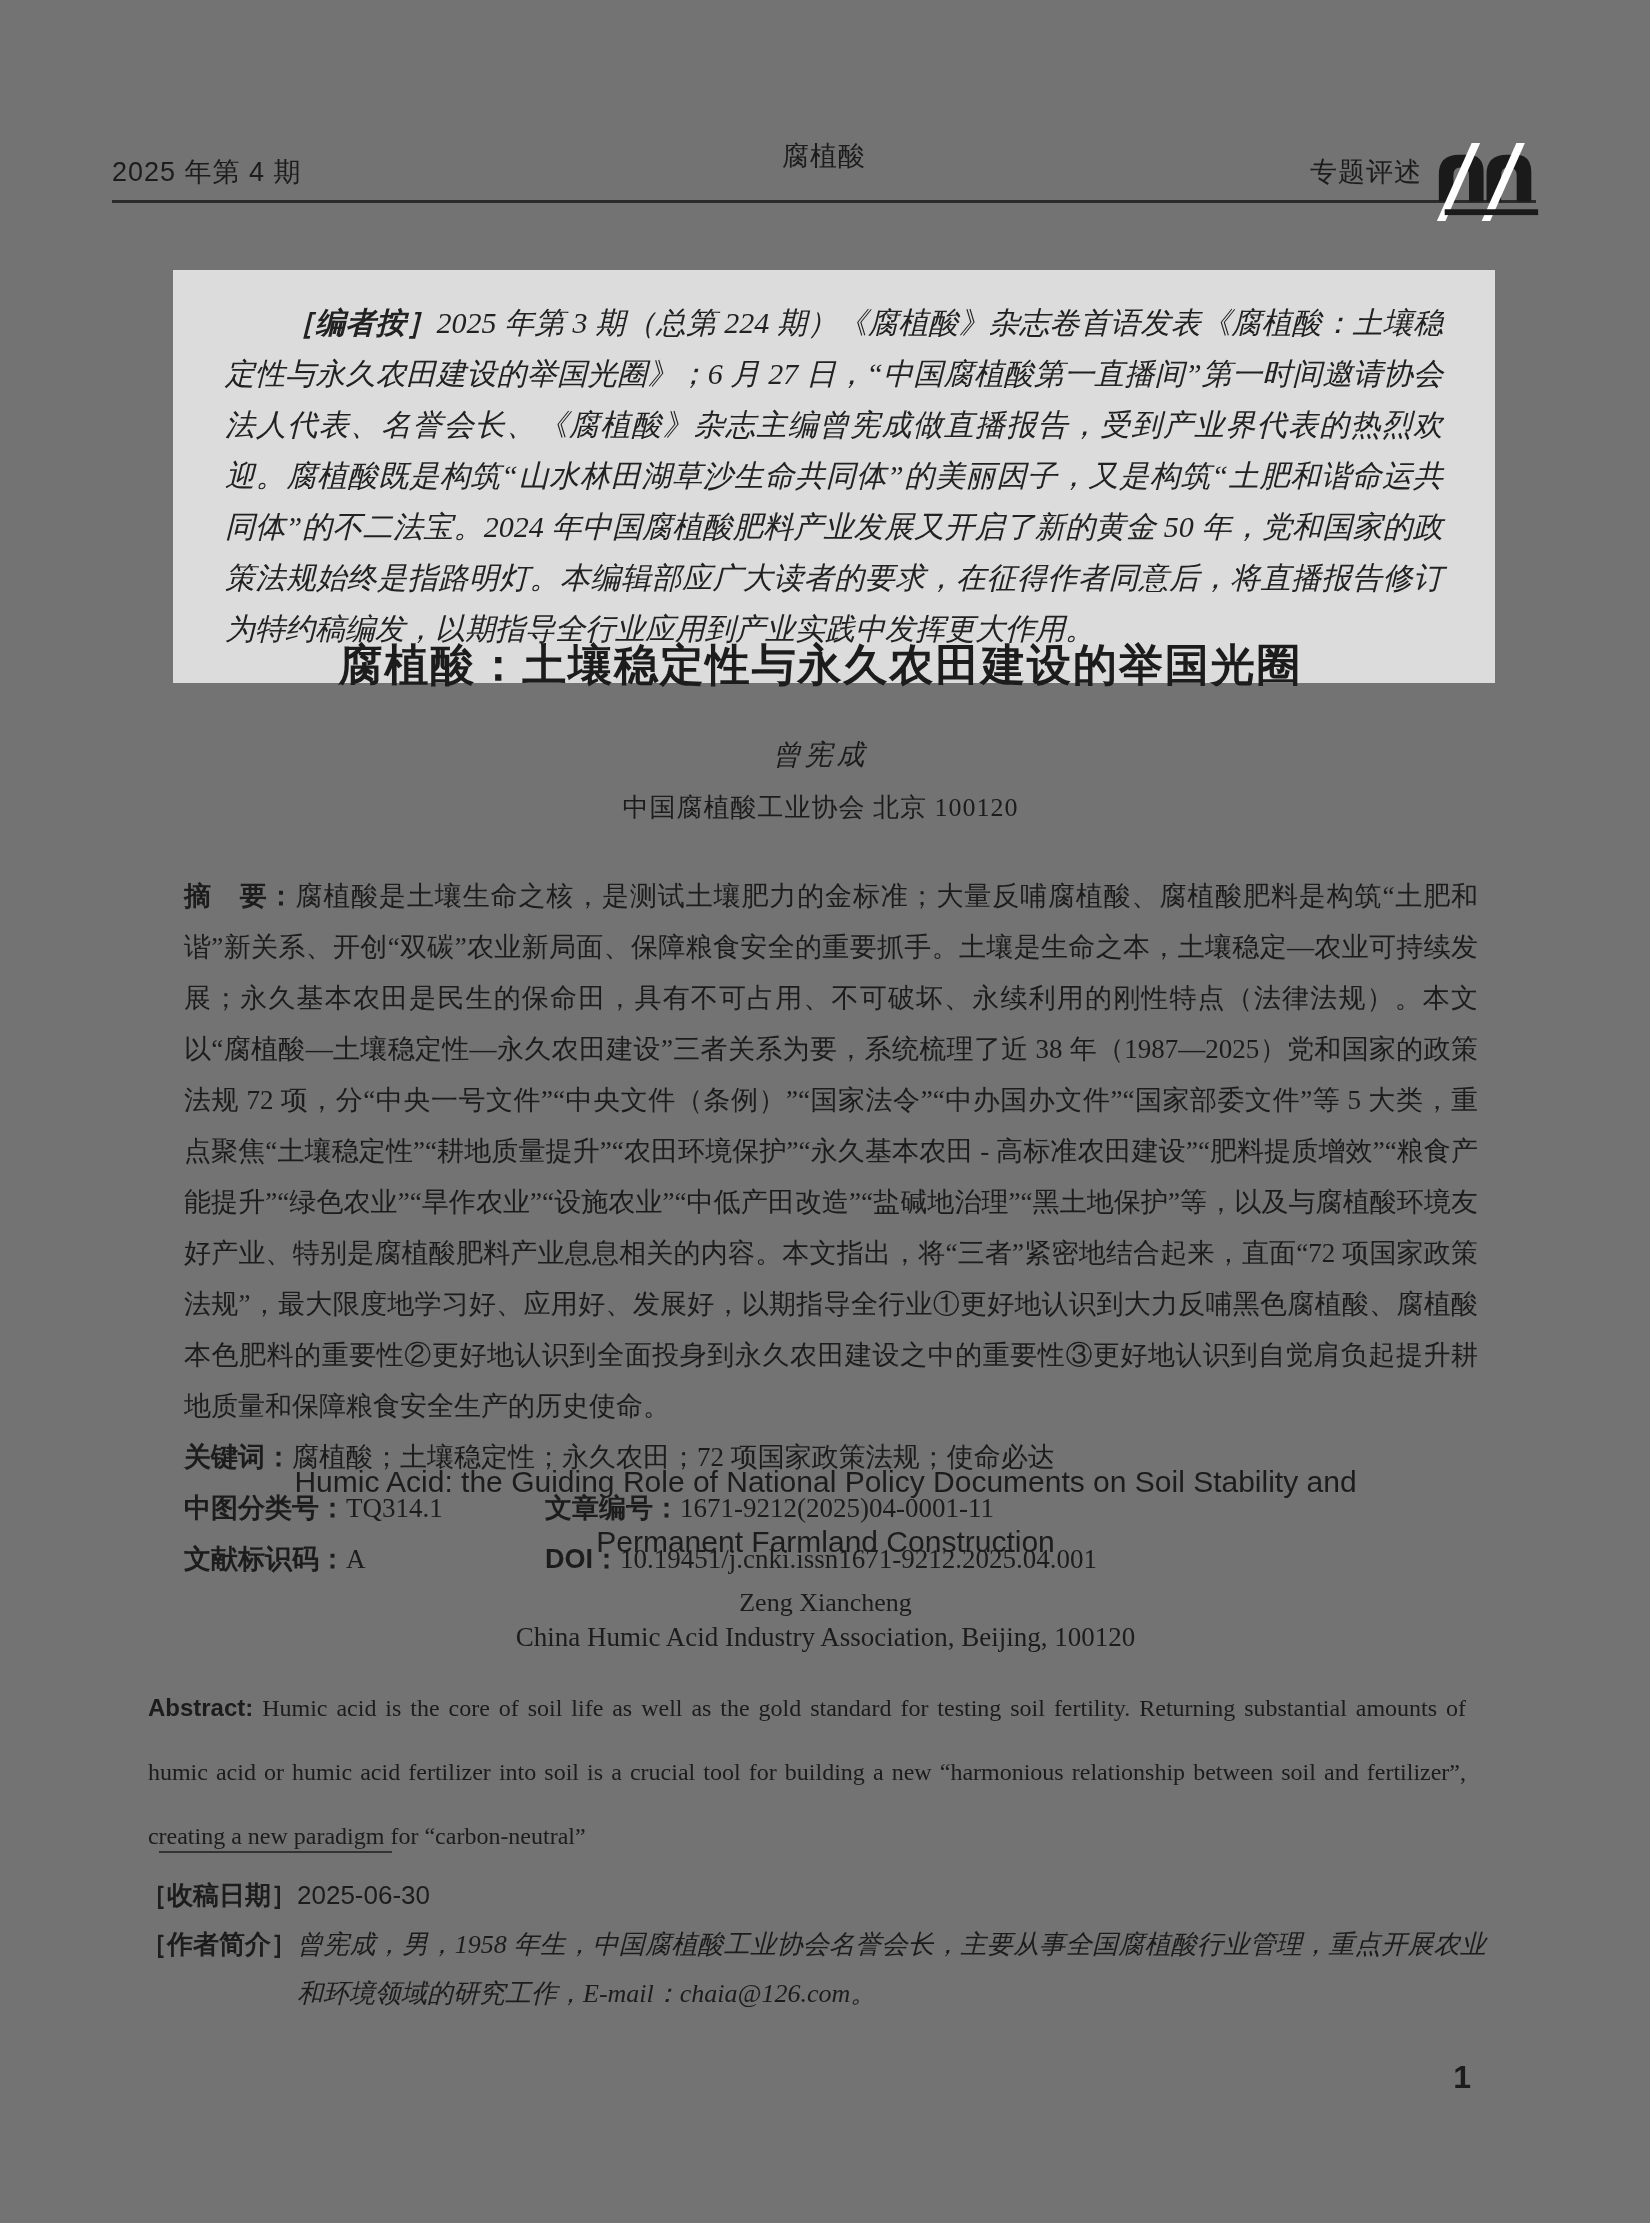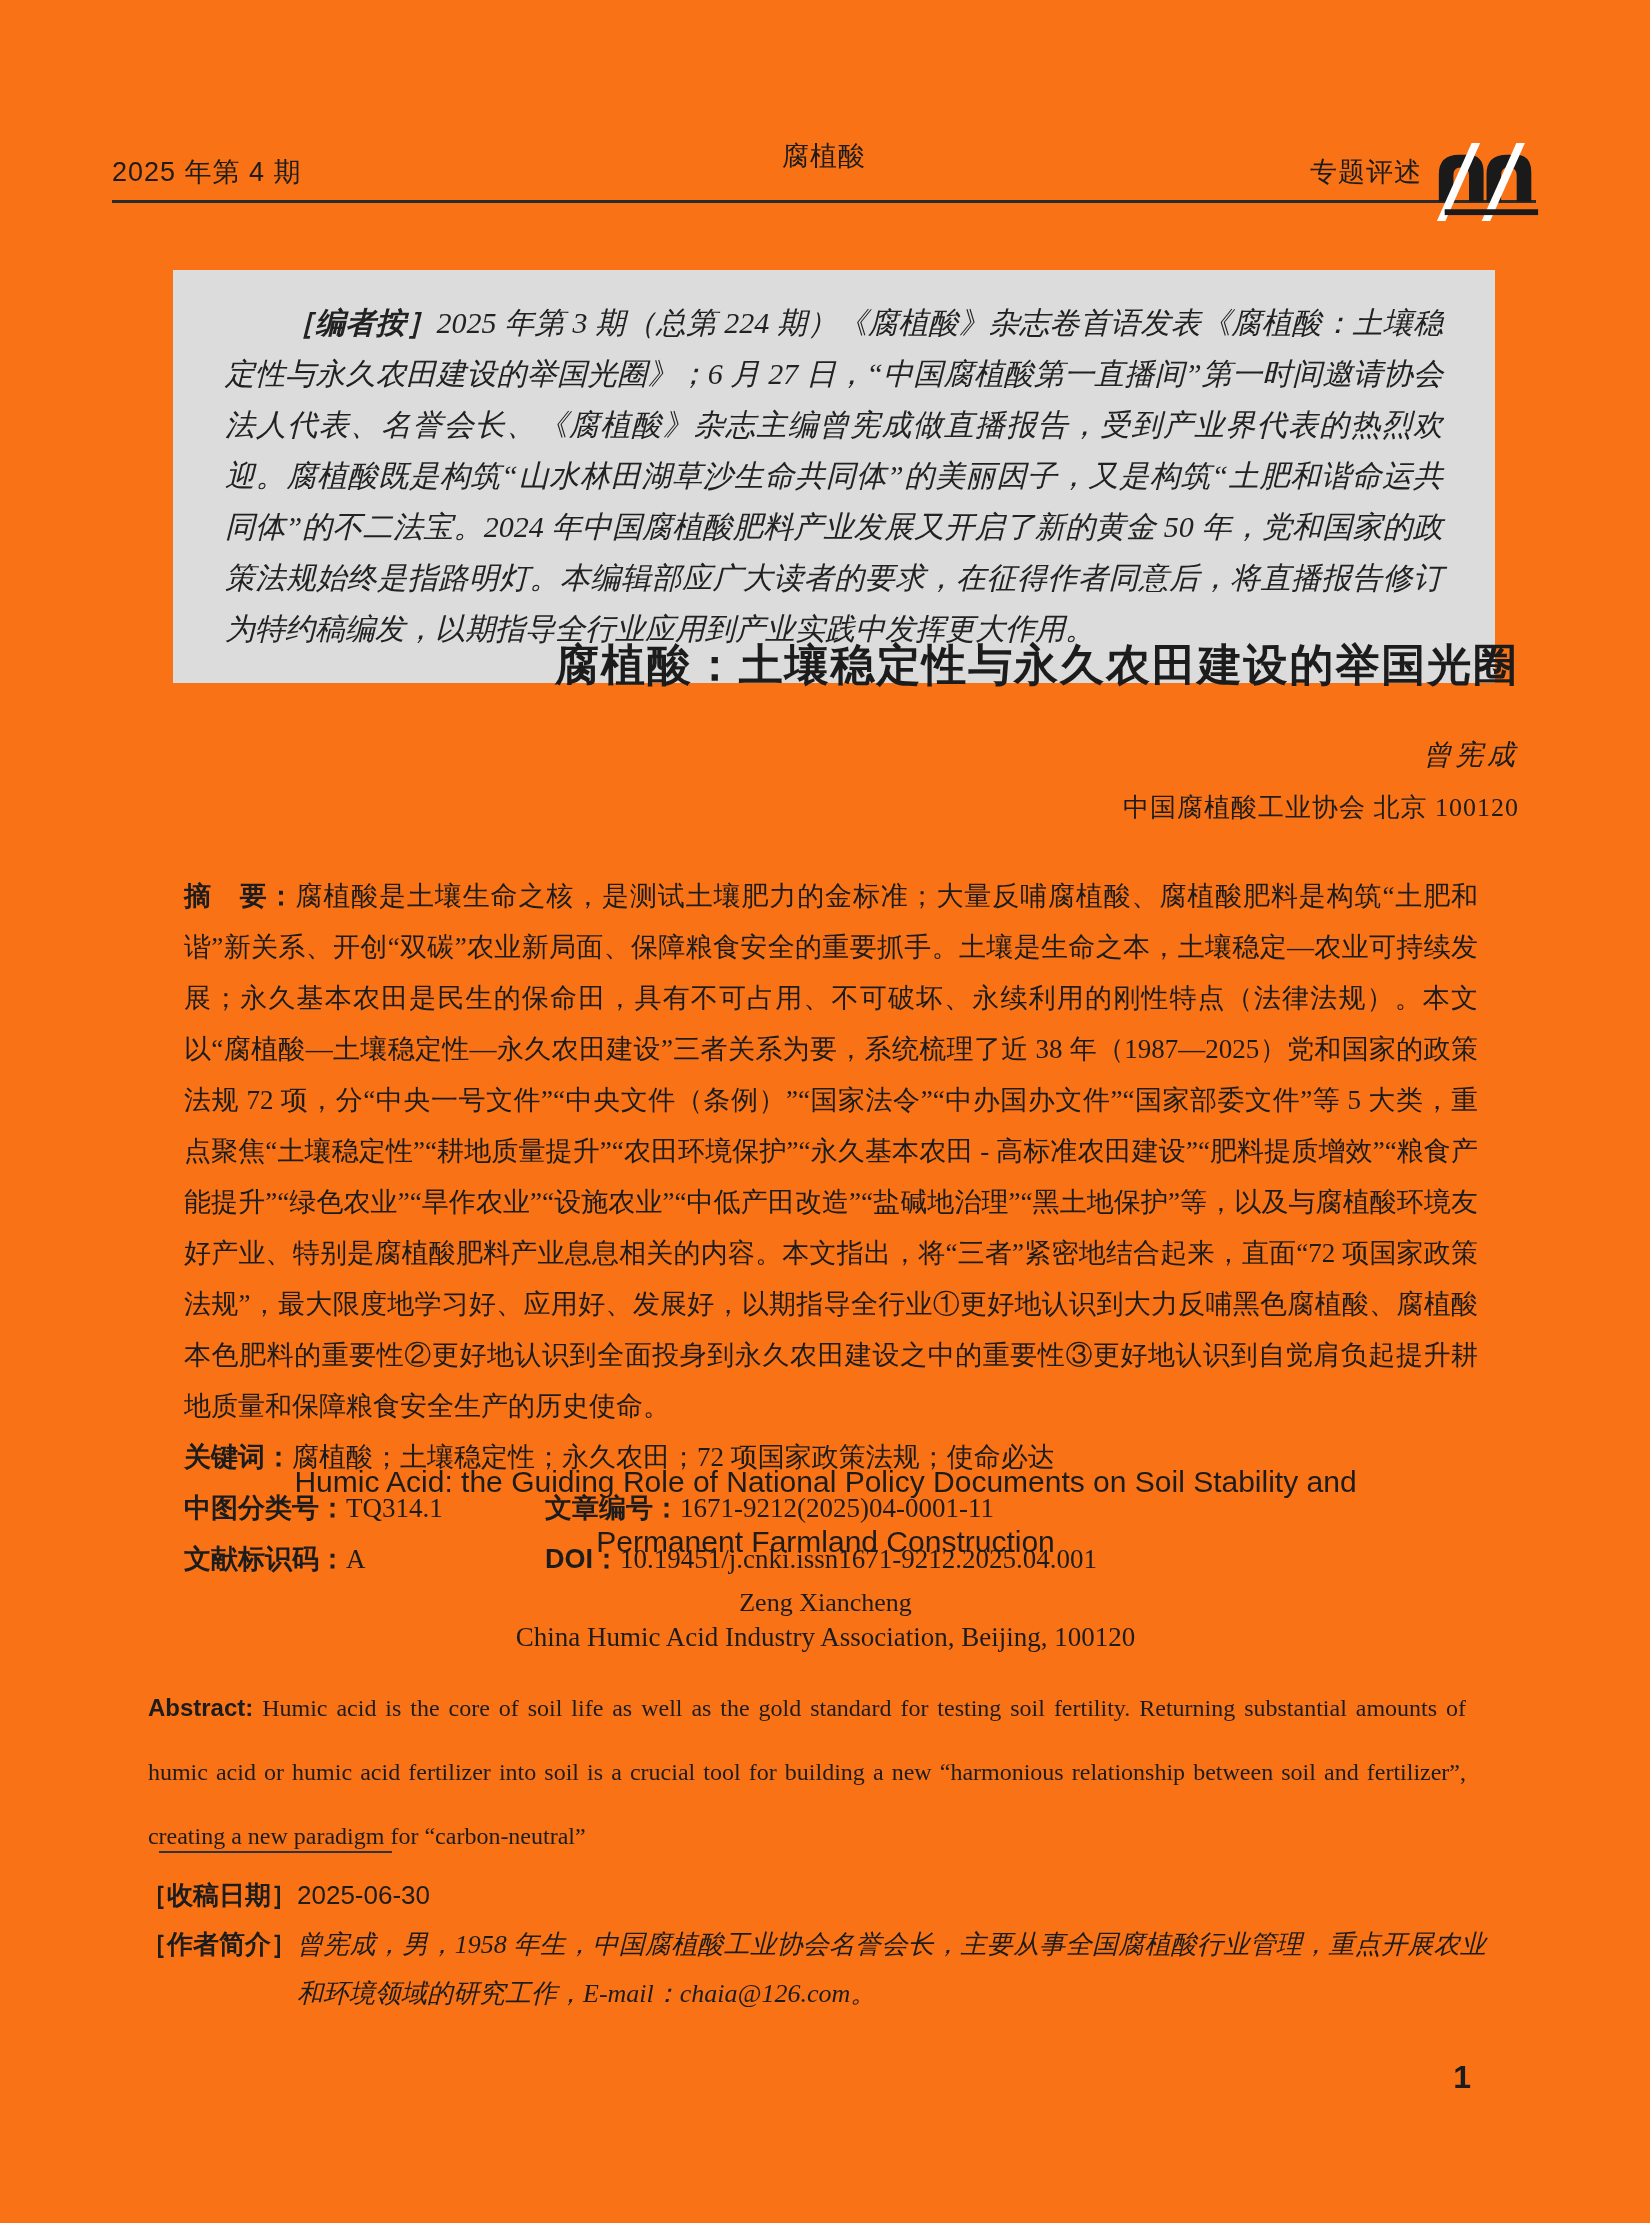--- a/index.html
+++ b/index.html
@@ -1,21 +1,21 @@
 <!DOCTYPE html>
 <html><head>
 <meta charset="utf-8">
 <style>
   html,body { margin:0; padding:0; background:#888; }
   .page {
     position: relative;
     width: 1651px;
     height: 2223px;
     margin: 0 auto;
-    background: #f97316;
+    background: #737373;
     color: #1c1c1c;
     font-family: "Liberation Serif", serif;
     overflow: hidden;
     box-sizing: border-box;
   }
 
   
   .header {
     position: absolute;
     top: 147px; left: 112px; right: 115px;
@@ -47,21 +47,21 @@
     font-style: italic;
     font-size: 30px;
     line-height: 51px;
     text-align: justify;
     color: #222;
   }
   .editor-note p { margin: 0; text-indent: 2em; }
   .editor-note .note-label { font-weight: bold; font-style: italic; }
 
   
-  .title-block { position: absolute; top: 636px; left: 112px; right: 132px; text-align: right; }
+  .title-block { position: absolute; top: 636px; left: 112px; right: 122px; text-align: center; }
   .cn-title {
     font-family: "Liberation Sans", sans-serif;
     font-weight: bold;
     font-size: 44px;
     letter-spacing: 1.9px;
     margin: 0;
   }
   .cn-author { font-style: italic; font-size: 28px; margin-top: 41px; letter-spacing: 3.9px; }
   .cn-affil  { font-size: 26px; margin-top: 15.5px; letter-spacing: 1px; }
 

